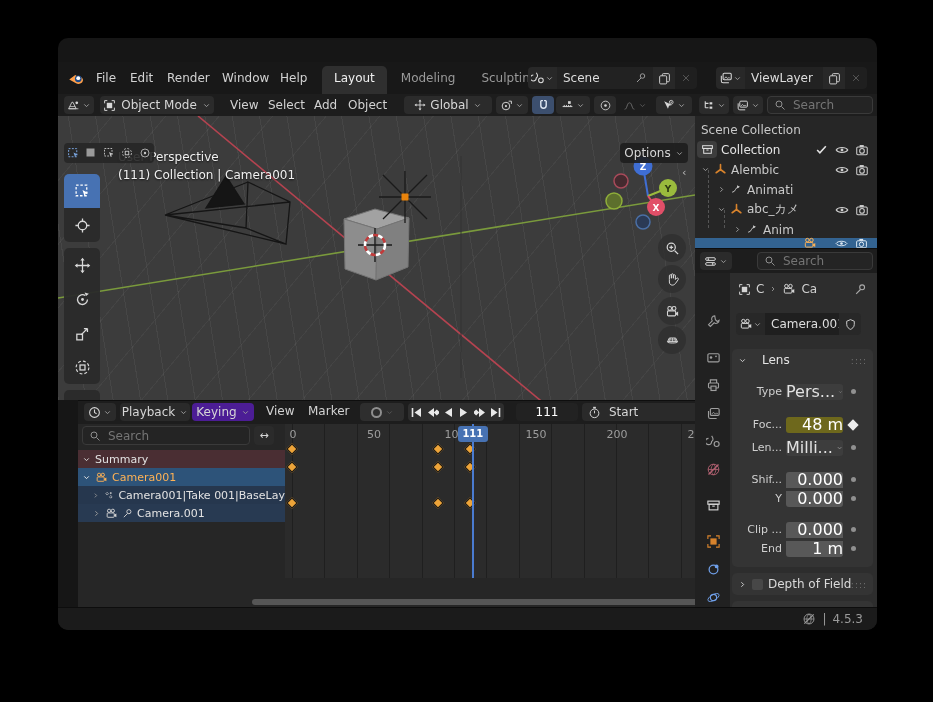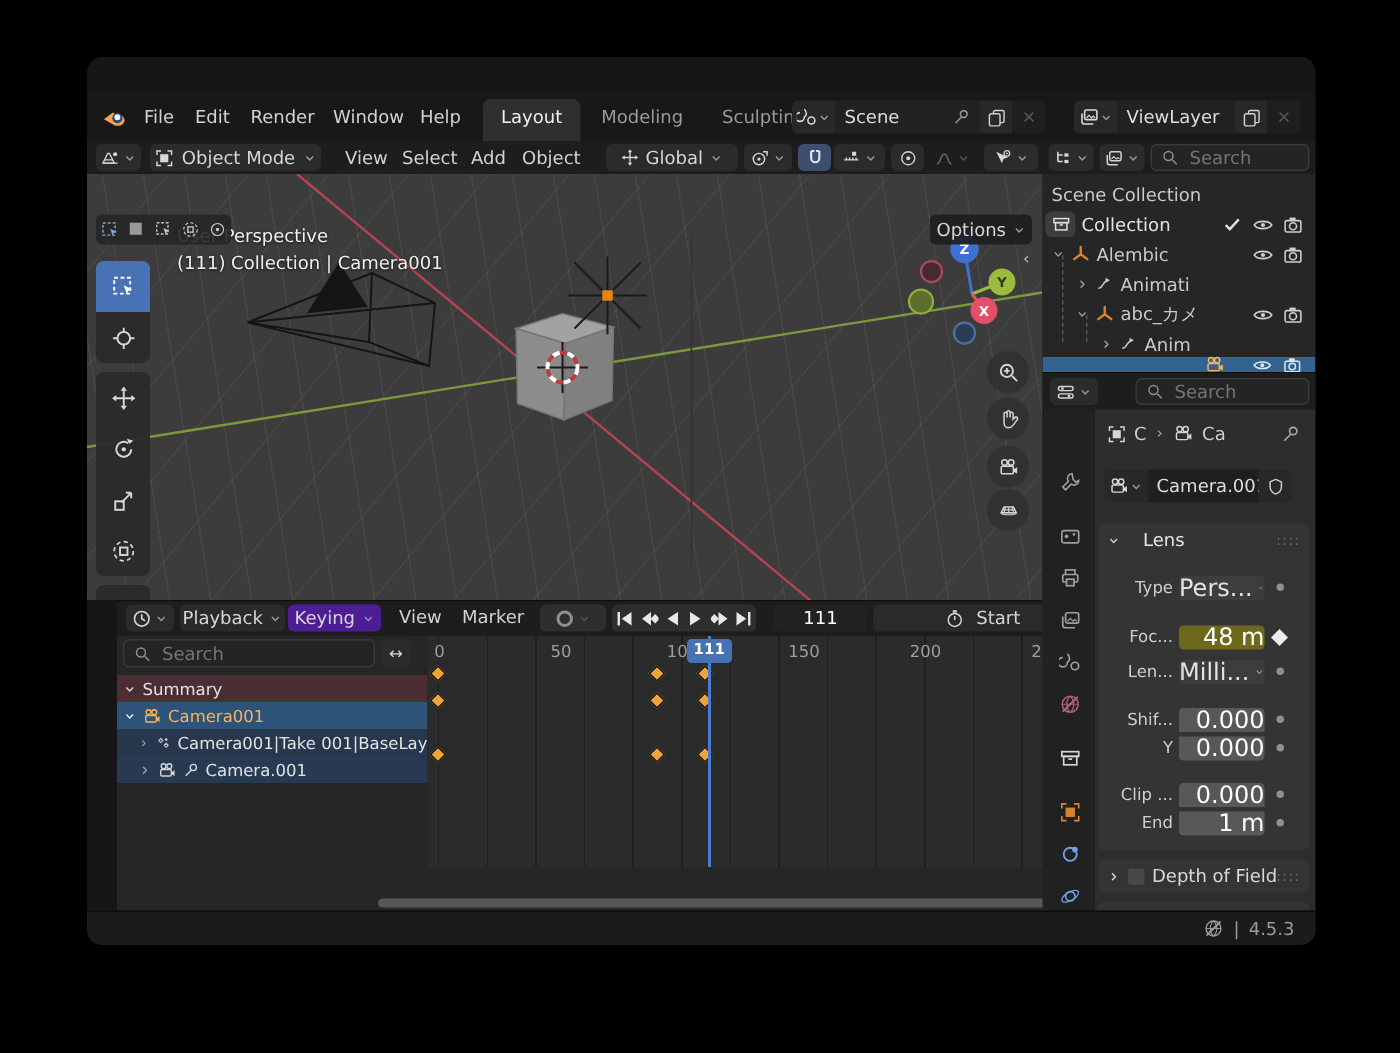--- a/index.html
+++ b/index.html
@@ -630,21 +630,21 @@
           <div class="selbtn" style="width:16px">
               <svg width="12" height="11">
                 <path d="M9.5 1v9" stroke="#e9e9e9" stroke-width="1.6"></path>
                 <path d="M1 1l6.5 4.5L1 10z" fill="#e9e9e9"></path>
               </svg>
             </div>
         </div>
         <div class="btn" style="position:absolute;left:438px;top:2px;width:62px;height:18px;background:#222;color:#fff">
           <span>111</span>
         </div>
-        <div class="btn" style="position:absolute;left:504px;top:2px;width:140px;height:18px;justify-content:center;padding-left:6px;gap:8px;background:#2a2a2a">
+        <div class="btn" style="position:absolute;left:504px;top:2px;width:140px;height:18px;justify-content:flex-start;padding-left:6px;gap:8px;background:#2a2a2a">
           <svg class="ic" style="width:13px;height:13px">
               <use href="#i-swatch"></use>
             </svg>
           <span>Start</span>
         </div>
       </div>
 
       <div class="search" style="position:absolute;left:4px;top:25px;width:168px;height:19px">
         <svg class="ic" style="width:12px;height:12px;color:#8f8f8f;flex:none">
             <use href="#i-search"></use>

